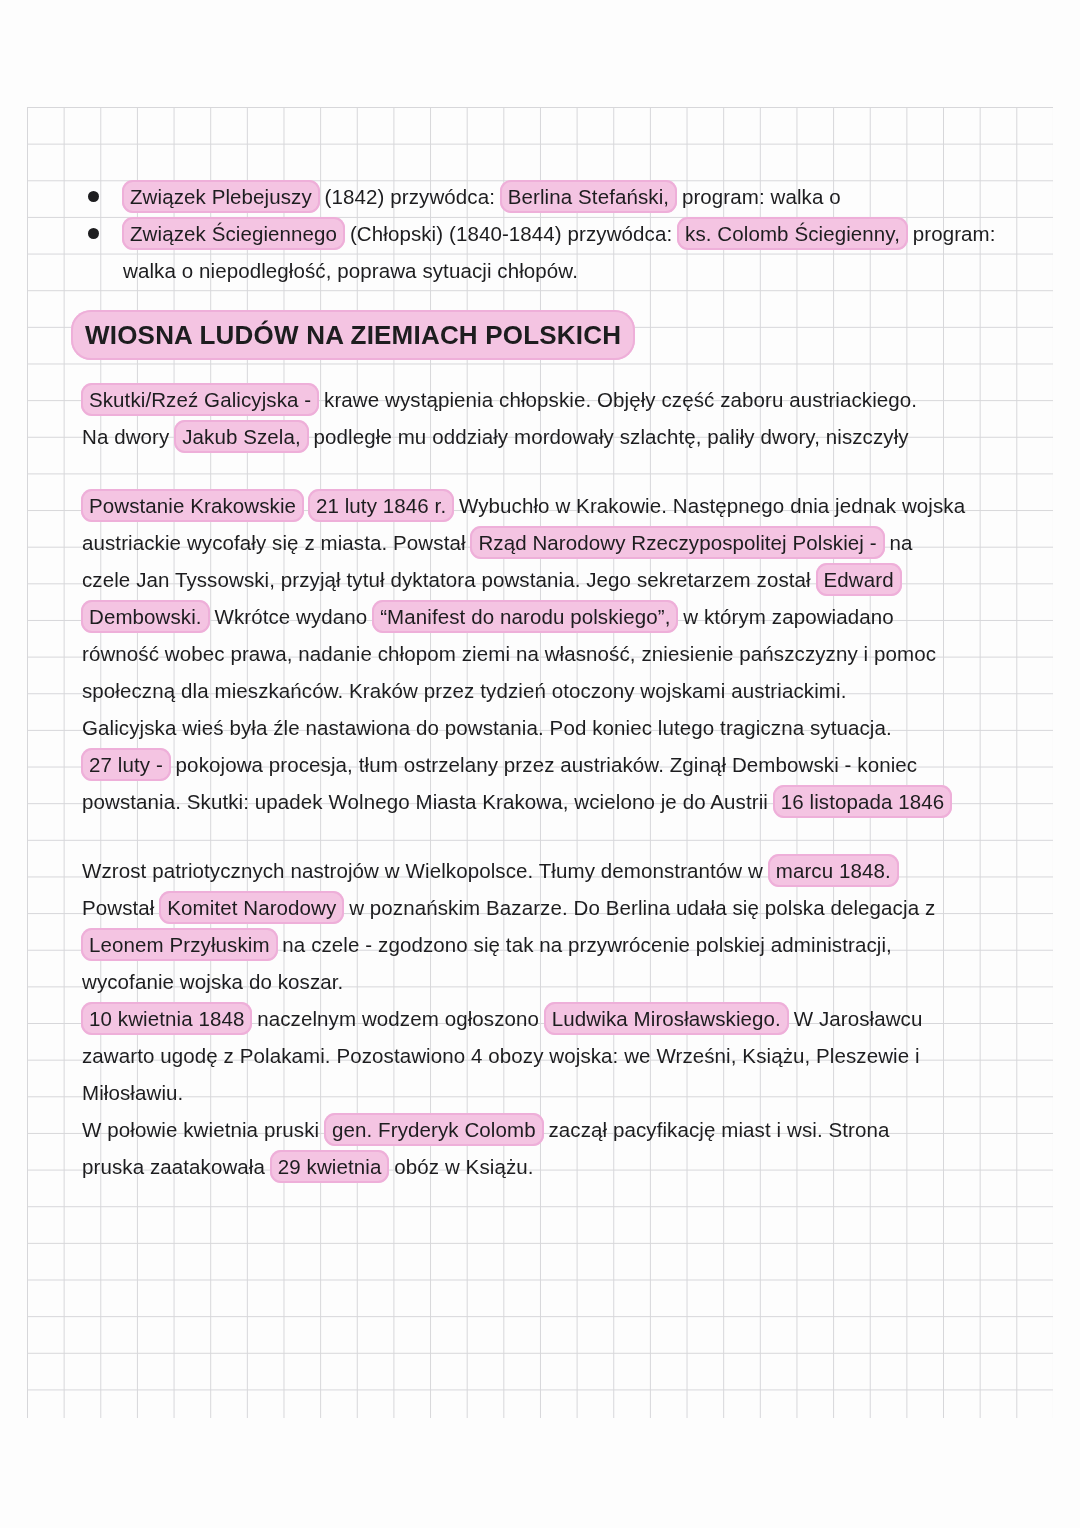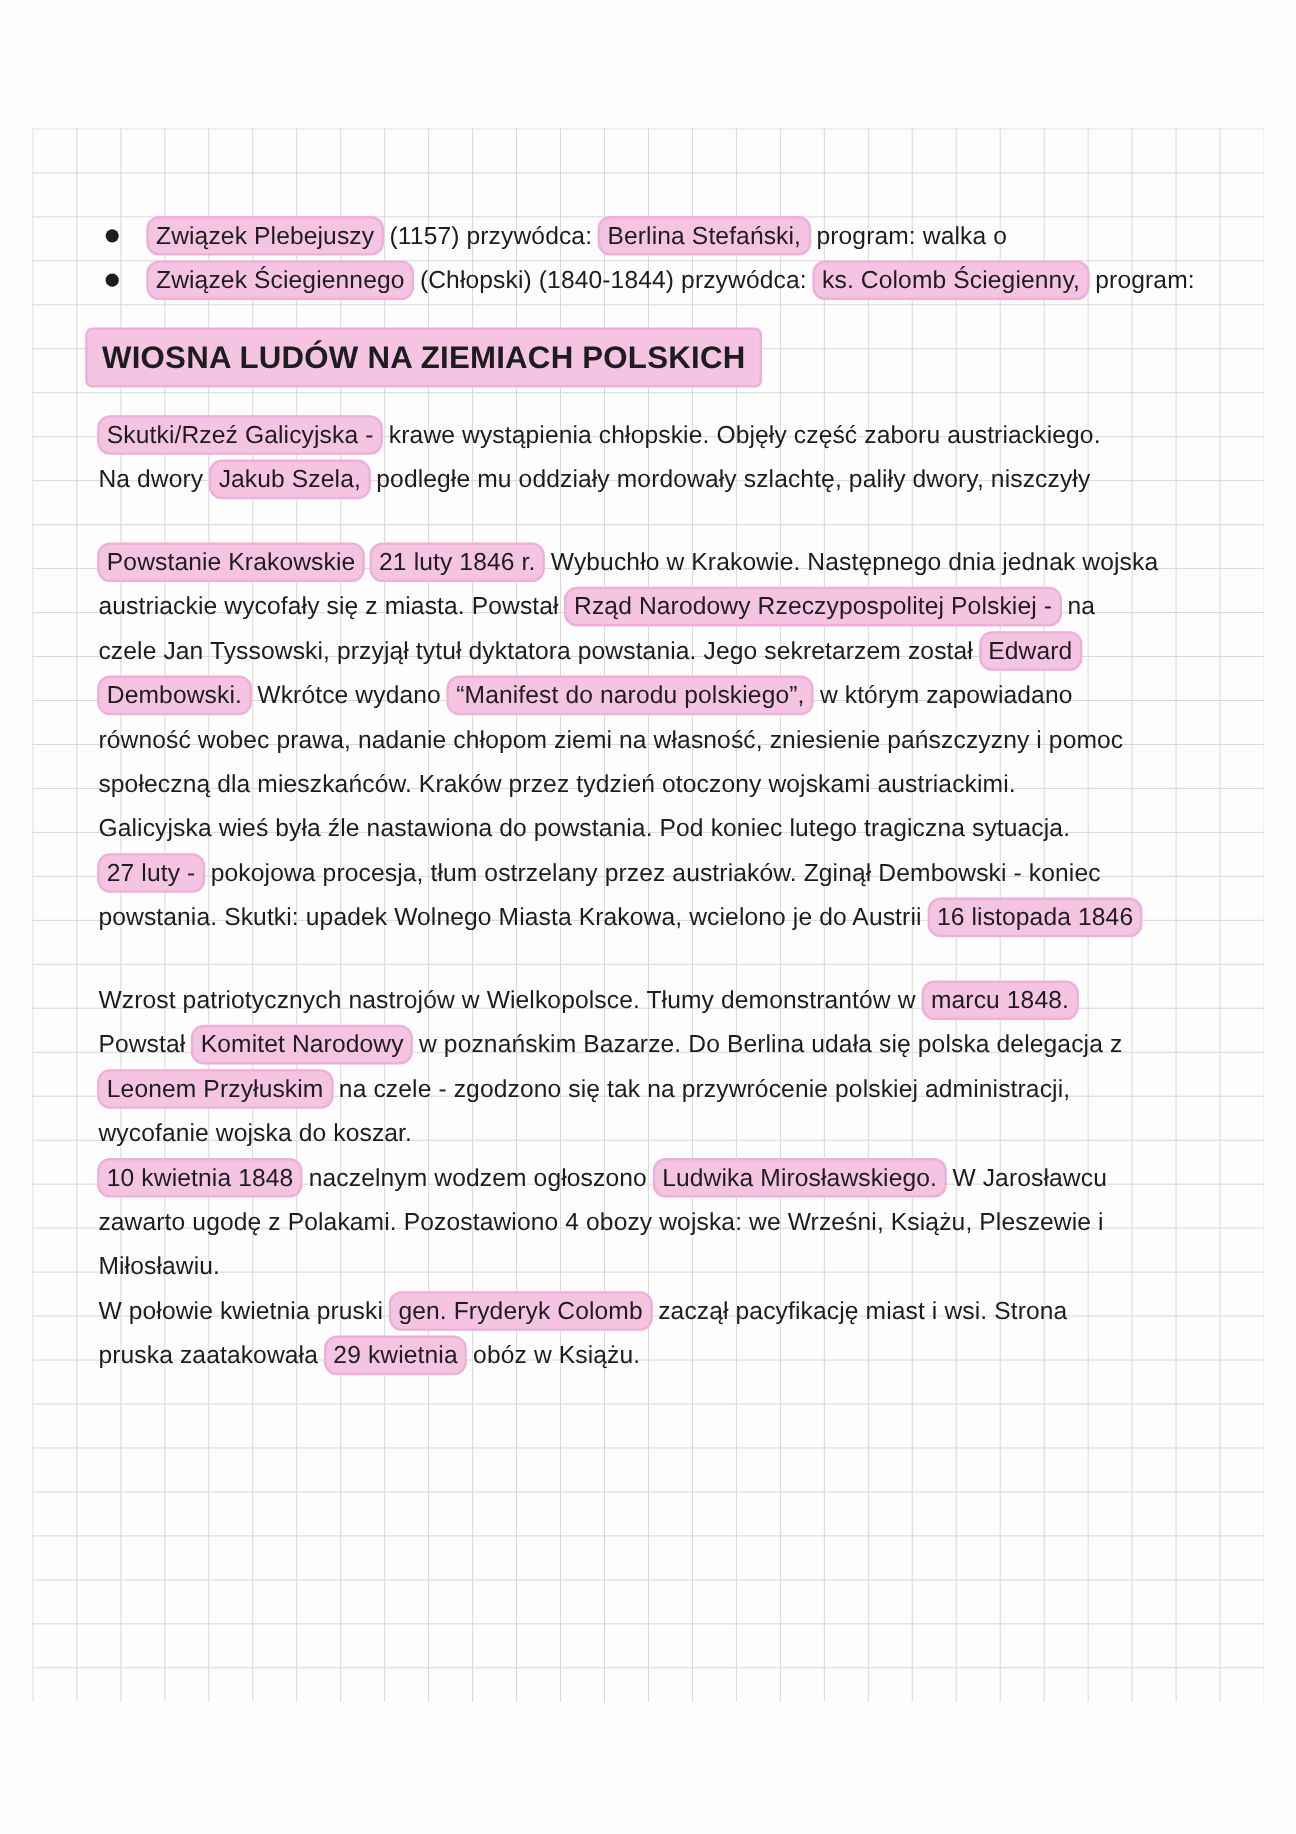--- a/index.html
+++ b/index.html
@@ -71,37 +71,37 @@
     box-shadow: inset 0 0 0 2px var(--hl-edge, #eeafd9);
     border-radius: 11px;
     padding: 5px 8px;
     margin: 0 -1px;
     -webkit-box-decoration-break: clone;
     box-decoration-break: clone;
     text-align: right;
   }
   .hl-heading {
     padding: 10px 14px;
-    border-radius: 6px;
+    border-radius: 20px;
   }
 </style>
 </head>
 <body style="background: rgb(253, 253, 253);">
 
 <div class="sheet">
   <div class="grid-paper"></div>
   <div class="content">
     <ul class="bullets">
         <li>
           <span class="dot"></span>
-          <div class="li-text"><span class="hl">Związek Plebejuszy</span><span> (1157) przywódca: </span><span class="hl">Berlina Stefański,</span><span> program: walka o</span><br></div>
+          <div class="li-text"><span class="hl">Związek Plebejuszy</span><span> (1842) przywódca: </span><span class="hl">Berlina Stefański,</span><span> program: walka o</span><br></div>
         </li>
         <li>
           <span class="dot"></span>
-          <div class="li-text"><span class="hl">Związek Ściegiennego</span><span> (Chłopski) (1840-1844) przywódca: </span><span class="hl">ks. Colomb Ściegienny,</span><span> program:</span><br></div>
+          <div class="li-text"><span class="hl">Związek Ściegiennego</span><span> (Chłopski) (1840-1844) przywódca: </span><span class="hl">ks. Colomb Ściegienny,</span><span> program:</span><br><span>walka o niepodległość, poprawa sytuacji chłopów.</span></div>
         </li>
       </ul>
     <h1 class="heading"><span class="hl hl-heading">WIOSNA LUDÓW NA ZIEMIACH POLSKICH</span></h1>
     <div class="paras">
         <p class="para"><span class="hl">Skutki/Rzeź Galicyjska -</span><span> krawe wystąpienia chłopskie. Objęły część zaboru austriackiego.</span><br><span>Na dwory </span><span class="hl">Jakub Szela,</span><span> podległe mu oddziały mordowały szlachtę, paliły dwory, niszczyły</span><br></p>
         <p class="para"><span class="hl">Powstanie Krakowskie</span><span> </span><span class="hl">21 luty 1846 r.</span><span> Wybuchło w Krakowie. Następnego dnia jednak wojska</span><br><span>austriackie wycofały się z miasta. Powstał </span><span class="hl">Rząd Narodowy Rzeczypospolitej Polskiej -</span><span> na</span><br><span>czele Jan Tyssowski, przyjął tytuł dyktatora powstania. Jego sekretarzem został </span><span class="hl">Edward</span><br><span class="hl">Dembowski.</span><span> Wkrótce wydano </span><span class="hl">“Manifest do narodu polskiego”,</span><span> w którym zapowiadano</span><br><span>równość wobec prawa, nadanie chłopom ziemi na własność, zniesienie pańszczyzny i pomoc</span><br><span>społeczną dla mieszkańców. Kraków przez tydzień otoczony wojskami austriackimi.</span><br><span>Galicyjska wieś była źle nastawiona do powstania. Pod koniec lutego tragiczna sytuacja.</span><br><span class="hl">27 luty -</span><span> pokojowa procesja, tłum ostrzelany przez austriaków. Zginął Dembowski - koniec</span><br><span>powstania. Skutki: upadek Wolnego Miasta Krakowa, wcielono je do Austrii </span><span class="hl">16 listopada 1846</span></p>
         <p class="para"><span>Wzrost patriotycznych nastrojów w Wielkopolsce. Tłumy demonstrantów w </span><span class="hl">marcu 1848.</span><br><span>Powstał </span><span class="hl">Komitet Narodowy</span><span> w poznańskim Bazarze. Do Berlina udała się polska delegacja z</span><br><span class="hl">Leonem Przyłuskim</span><span> na czele - zgodzono się tak na przywrócenie polskiej administracji,</span><br><span>wycofanie wojska do koszar.</span><br><span class="hl">10 kwietnia 1848</span><span> naczelnym wodzem ogłoszono </span><span class="hl">Ludwika Mirosławskiego.</span><span> W Jarosławcu</span><br><span>zawarto ugodę z Polakami. Pozostawiono 4 obozy wojska: we Wrześni, Książu, Pleszewie i</span><br><span>Miłosławiu.</span><br><span>W połowie kwietnia pruski </span><span class="hl">gen. Fryderyk Colomb</span><span> zaczął pacyfikację miast i wsi. Strona</span><br><span>pruska zaatakowała </span><span class="hl">29 kwietnia</span><span> obóz w Książu.</span></p>
       </div>
   </div>
 </div>

